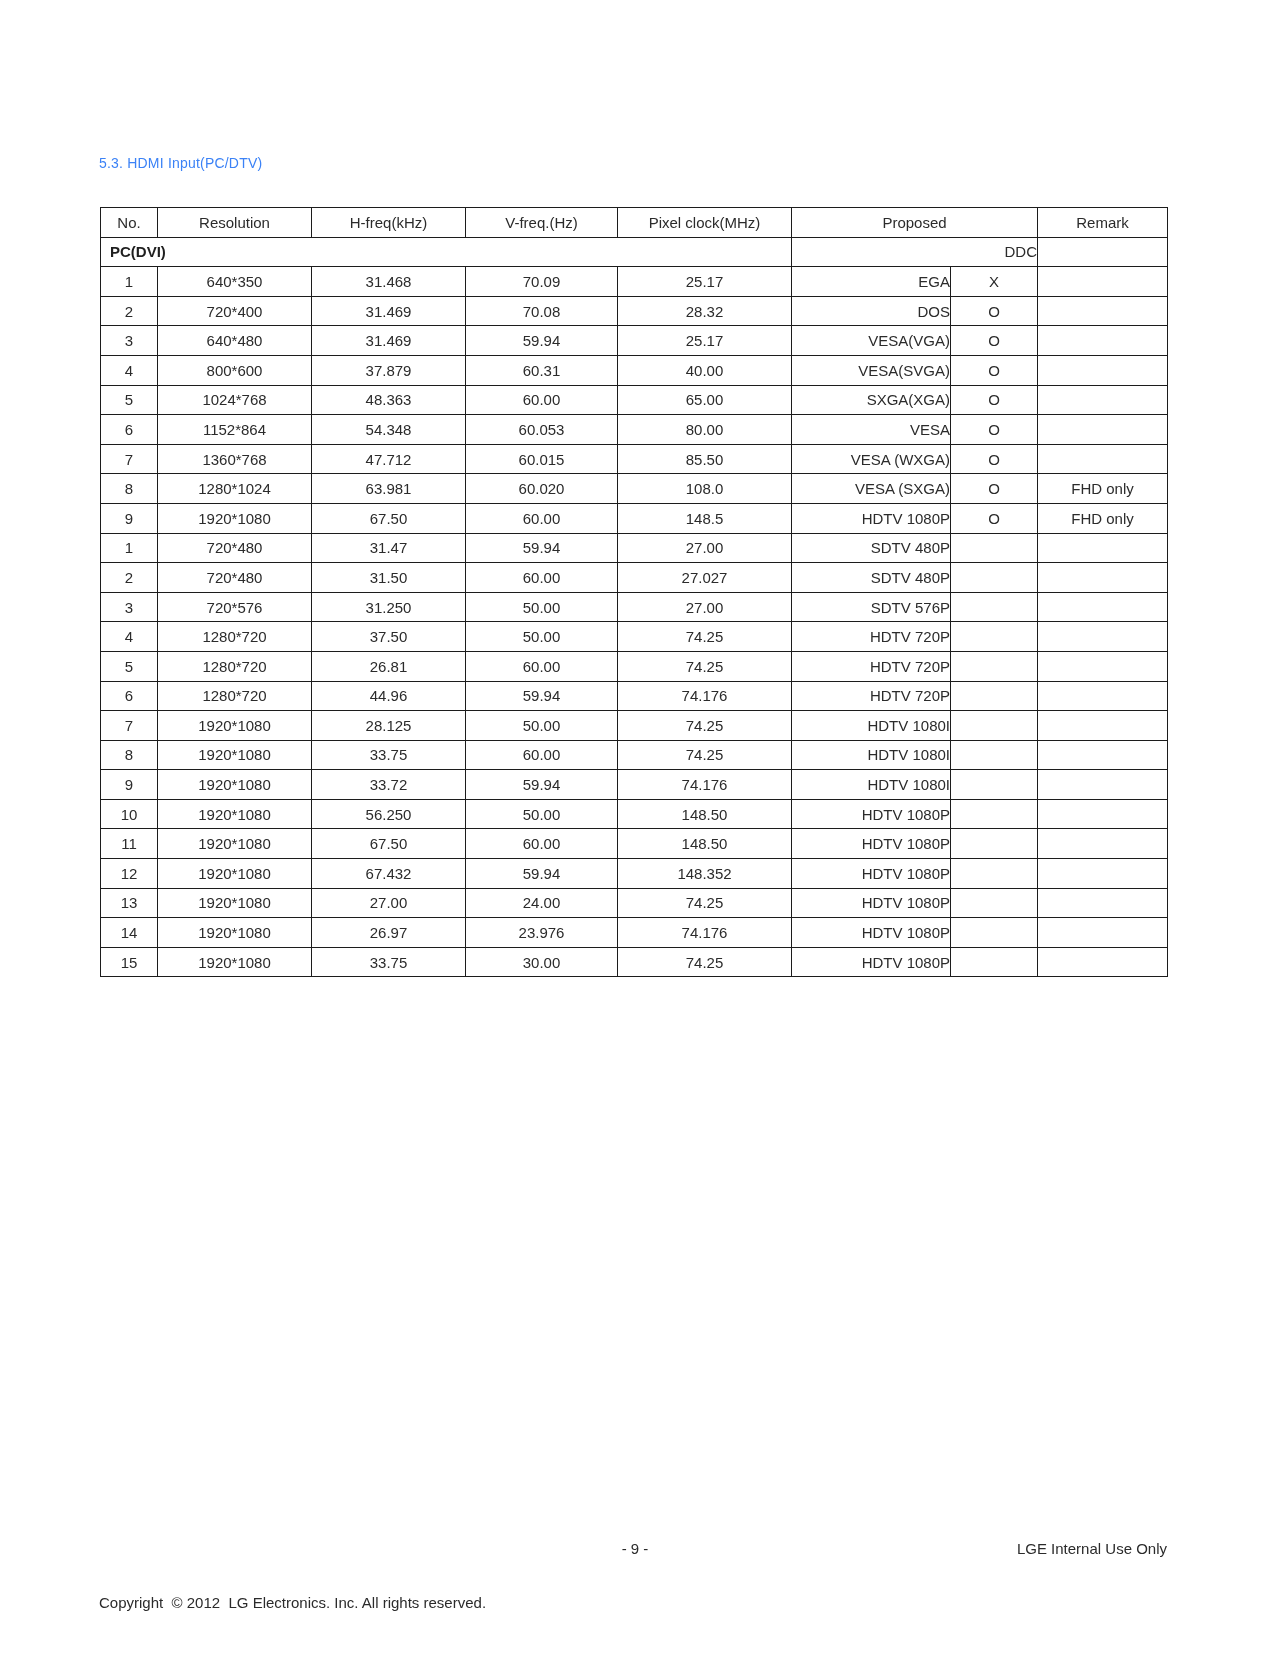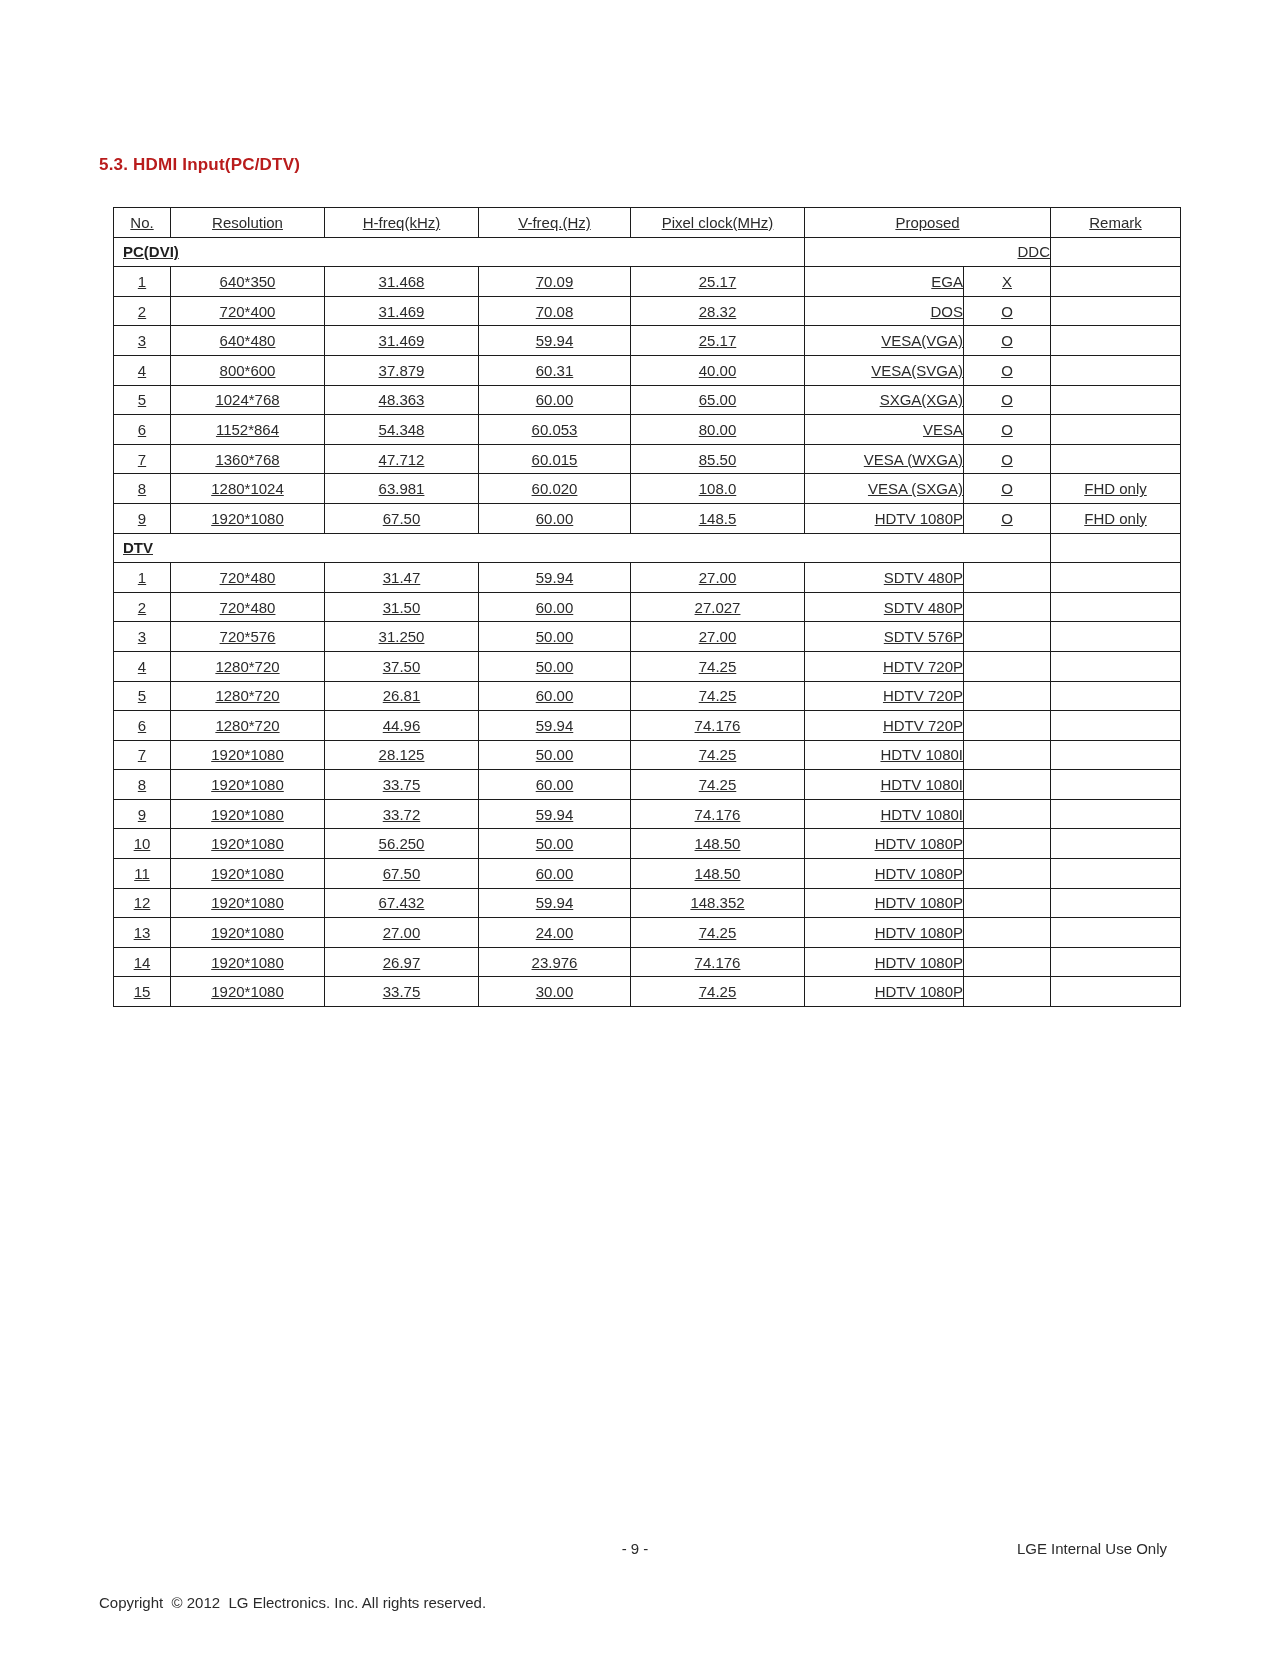--- a/index.html
+++ b/index.html
@@ -12,34 +12,33 @@
     height: 1654px;
     position: relative;
     font-family: "Liberation Sans", sans-serif;
     color: #2b2b2b;
     overflow: hidden;
   }
   .page-title {
     position: absolute;
     left: 99px;
     top: 155px;
-    font-size: 17px;
-    font-weight: bold;
-    color: #b91c1c;
+    font-size: 14px;
+    font-weight: normal;
+    color: #3b82f6;
     letter-spacing: 0.2px;
     white-space: pre;
   }
   table.spec-table {
     position: absolute;
-    left: 113px;
+    left: 100px;
     top: 207px;
     width: 1067px;
     border-collapse: collapse;
     table-layout: fixed;
-    text-decoration: underline;
   }
   .spec-table th, .spec-table td {
     border: 1px solid #1c1c1c;
     height: 28.6px;
     padding: 0;
     font-size: 15px;
     font-weight: normal;
     text-align: center;
     color: #2b2b2b;
     white-space: nowrap;
@@ -204,24 +203,20 @@
         <td>9</td>
         <td>1920*1080</td>
         <td>67.50</td>
         <td>60.00</td>
         <td>148.5</td>
         <td class="proposed-cell">HDTV 1080P</td>
         <td>O</td>
         <td>FHD only</td>
       </tr>
       <tr>
-        <td class="section-label" colspan="7">DTV</td>
-        <td colspan="1"></td>
-      </tr>
-      <tr>
         <td>1</td>
         <td>720*480</td>
         <td>31.47</td>
         <td>59.94</td>
         <td>27.00</td>
         <td class="proposed-cell">SDTV 480P</td>
         <td></td>
         <td></td>
       </tr>
       <tr>

